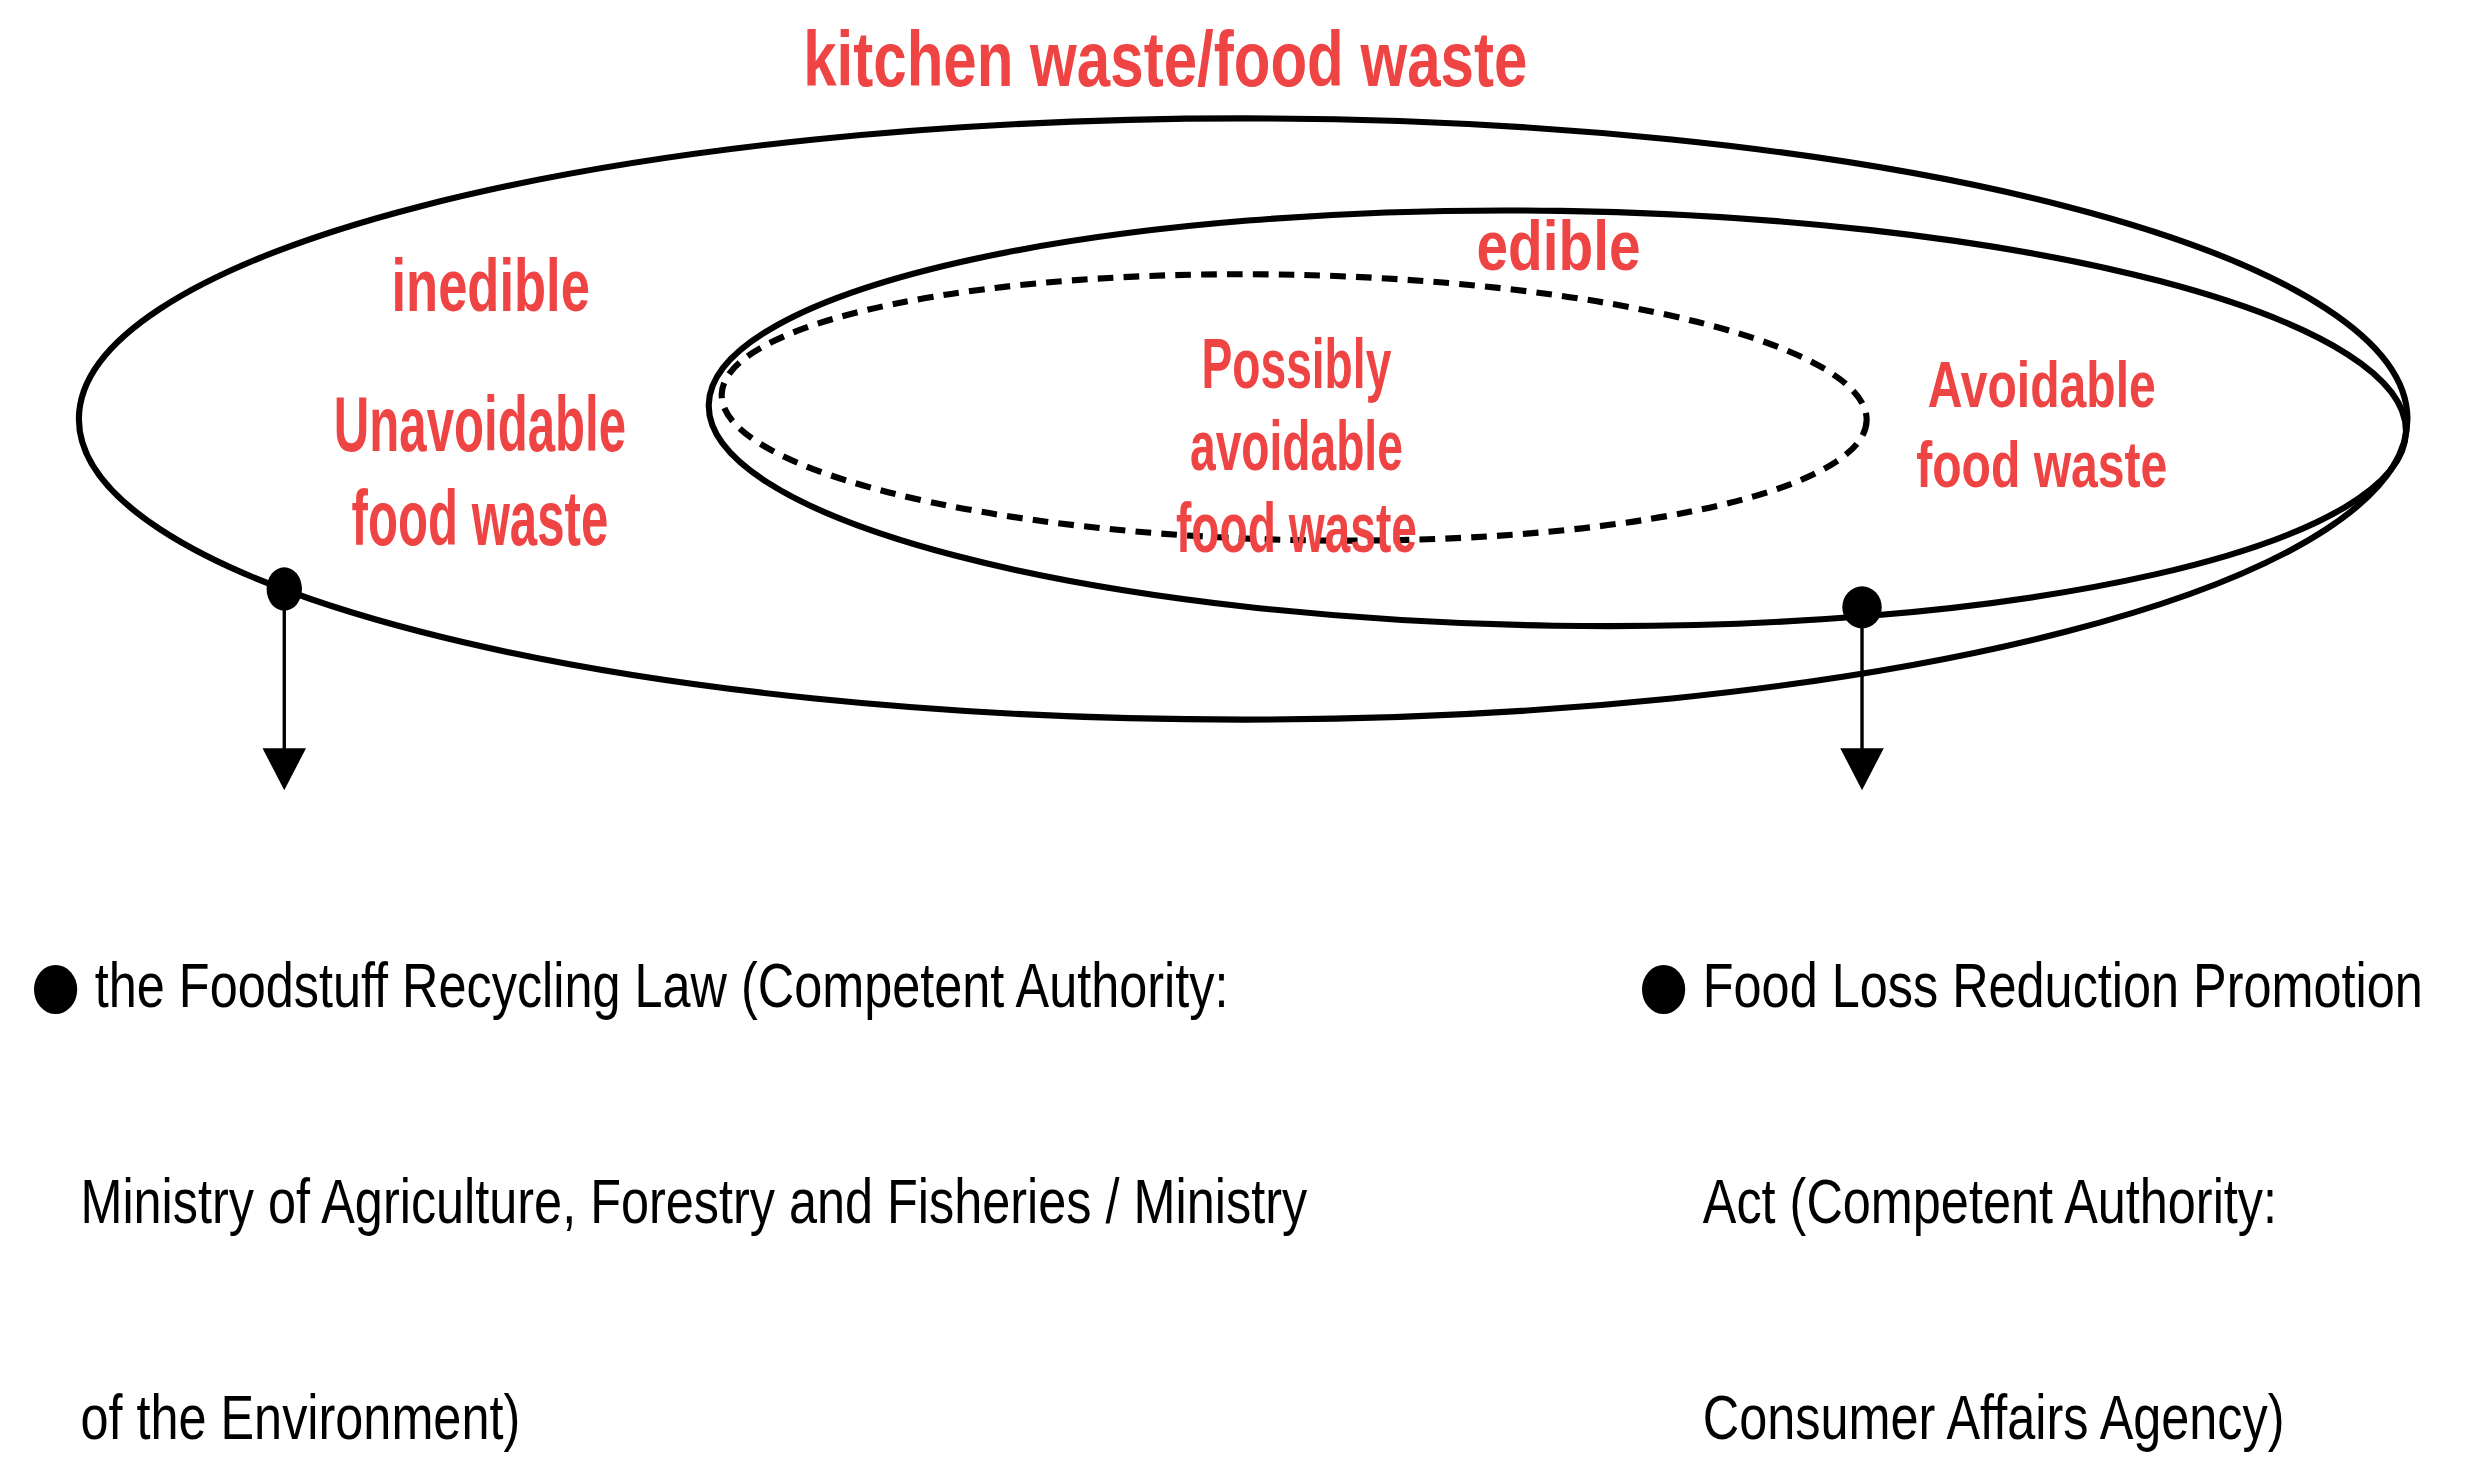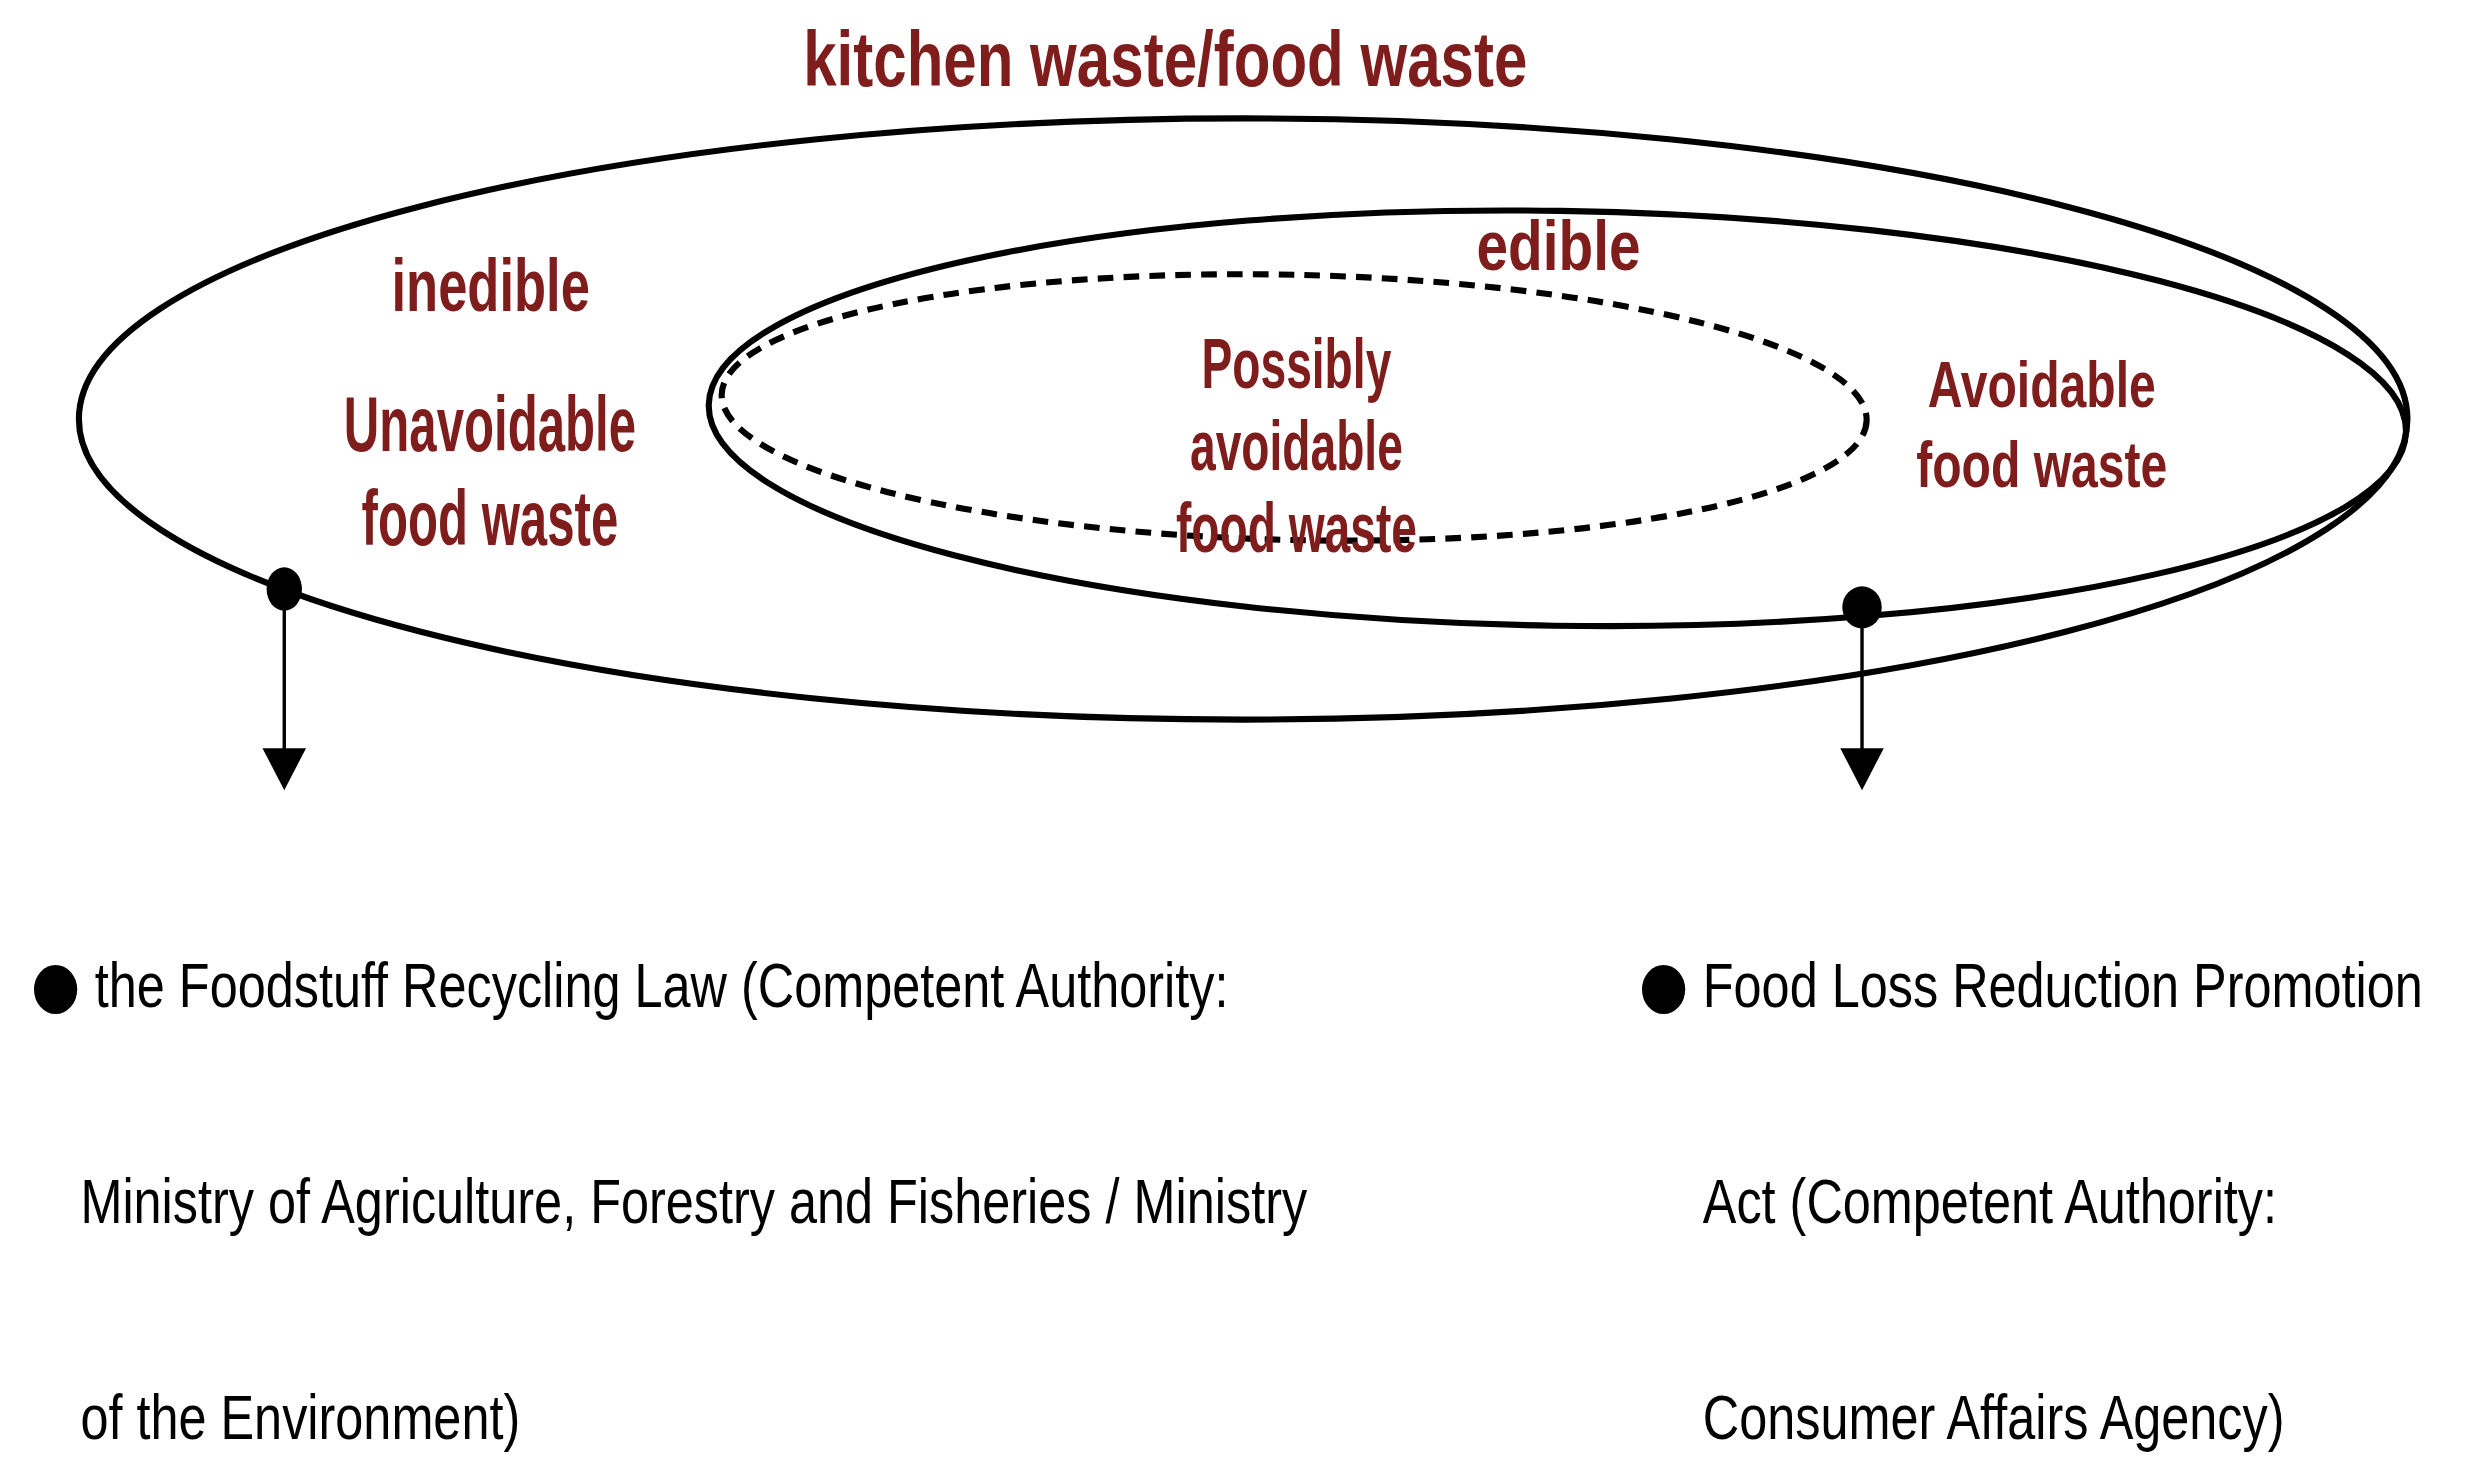--- a/index.html
+++ b/index.html
@@ -1,25 +1,25 @@
 <!DOCTYPE html>
 <html style="font-size:11px"><head>
 <meta charset="utf-8">
 <style>
   html,body{margin:0;padding:0;background:#ffffff;}
   body{width:2487px;height:1482px;font-family:"Liberation Sans","DejaVu Sans",sans-serif;}
   .stage{position:relative;width:2487px;height:1482px;background:#ffffff;overflow:hidden;}
   svg.overlay{position:absolute;left:0;top:0;}
-  .lbl{position:absolute;color:#7f1d1d;font-weight:bold;text-align:center;white-space:pre;}
+  .lbl{position:absolute;color:#ef4444;font-weight:bold;text-align:center;white-space:pre;}
   .lbl .sx{display:inline-block;}
   .title{left:553px;top:20.4px;width:1224px;font-size:78px;line-height:78px;}
   .title .sx{transform:scaleX(0.77);transform-origin:50% 0;}
   .inedible{left:83px;top:248px;width:816px;font-size:75px;line-height:75px;}
   .inedible .sx{transform:scaleX(0.70);transform-origin:50% 0;}
-  .unavoidable{left:82px;top:377px;width:816px;font-size:78px;line-height:94px;}
+  .unavoidable{left:72px;top:377px;width:816px;font-size:78px;line-height:94px;}
   .unavoidable .sx{transform:scaleX(0.63);transform-origin:50% 0;}
   .edible{left:1151px;top:216px;width:816px;font-size:71px;line-height:60px;}
   .edible .sx{transform:scaleX(0.80);transform-origin:50% 0;}
   .possibly{left:888px;top:323px;width:816px;font-size:71px;line-height:82px;text-align:center;}
   .possibly .sx{transform:scaleX(0.65);transform-origin:50% 0;}
   .avoidable{left:1634px;top:345px;width:816px;font-size:65px;line-height:80px;}
   .avoidable .sx{transform:scaleX(0.74);transform-origin:50% 0;}
   .notes{position:absolute;color:#000;font-size:63px;line-height:72px;font-weight:400;
          transform:scaleX(0.80);transform-origin:0 0;white-space:pre;}
   .notes-left{left:34px;top:805px;width:1870px;}

